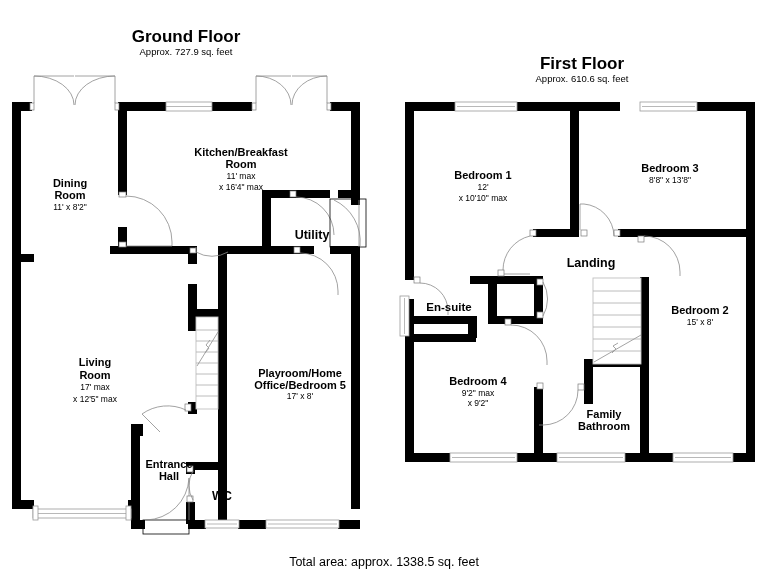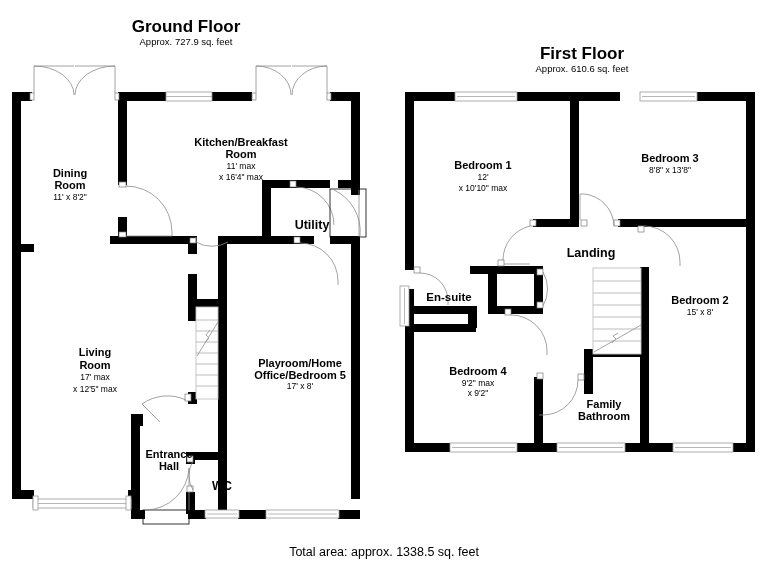--- a/index.html
+++ b/index.html
@@ -10,21 +10,21 @@
   body {
     width: 768px;
     height: 576px;
     position: relative;
     font-family: "Liberation Sans", sans-serif;
     color: #000000;
     overflow: hidden;
   }
   #plan-root {
     position: absolute;
-    left: 0; top: 4px;
+    left: 0; top: 14px;
     width: 768px;
     height: 528px;
   }
   svg { display: block; }
 
   text { font-family: "Liberation Sans", sans-serif; fill: #000; }
   .floor-title {
     font-size: 17px;
     font-weight: bold;
     text-anchor: middle;

